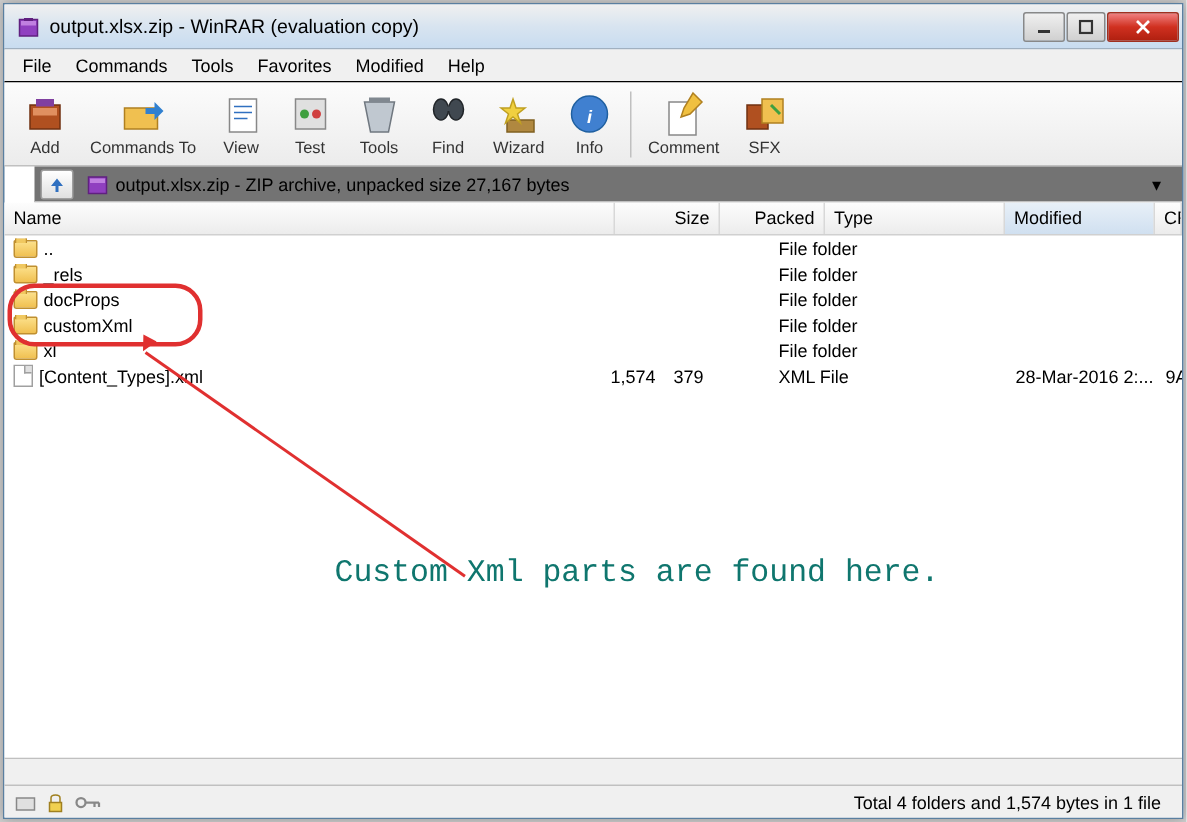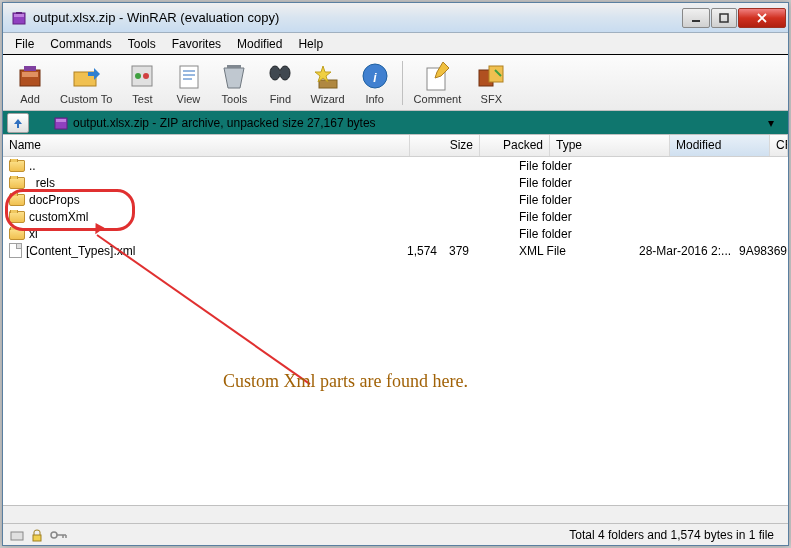--- a/index.html
+++ b/index.html
@@ -18,21 +18,21 @@
 
 .menubar { height: 22px; background: #f0f0f0; display: flex; align-items: center; padding: 0 4px; border-bottom: 1px solid #000000; }
 .menu-item { padding: 2px 8px; cursor: pointer; }
 
 .toolbar { height: 56px; background: linear-gradient(to bottom,#fcfcfc,#ececec); border-bottom: 1px solid #c0c0c0; display: flex; align-items: center; padding: 2px 4px; gap: 0; }
 .tool-btn { display: flex; flex-direction: column; align-items: center; justify-content: center; min-width: 46px; height: 52px; padding: 2px 6px; cursor: pointer; border: 1px solid transparent; }
 .tool-icon { width: 32px; height: 32px; display: flex; align-items: center; justify-content: center; }
 .tool-label { font-size: 11px; margin-top: 1px; color: #333; }
 .tool-sep { width: 1px; height: 44px; background: #c0c0c0; margin: 0 4px; }
 
-.pathbar { height: 24px; background: #0f766e; border-bottom: 1px solid #c0c0c0; display: flex; align-items: center; padding: 2px 4px; gap: 20px; }
+.pathbar { height: 24px; background: #737373; border-bottom: 1px solid #c0c0c0; display: flex; align-items: center; padding: 2px 4px; gap: 4px; margin-left: 20px; }
 .path-up { width: 22px; height: 20px; border: 1px solid #a0a0a0; background: linear-gradient(to bottom,#fff,#e0e0e0); display:flex;align-items:center;justify-content:center; cursor:pointer; border-radius:2px;}
 .path-text { flex: 1; display: flex; align-items: center; gap: 4px; padding: 0 4px; }
 .path-dd { width: 16px; cursor: pointer; }
 
 .listview { flex: 1; background: #fff; overflow: auto; position: relative; }
 .list-header { height: 22px; background: linear-gradient(to bottom,#fdfdfd,#ececec); border-bottom: 1px solid #d0d0d0; display: flex; text-align: left; }
 .col { padding: 3px 6px; border-right: 1px solid #d8d8d8; white-space: nowrap; overflow: hidden; }
 .col-name { width: 407px; }
 .col-size { width: 70px; text-align: right; }
 .col-packed { width: 70px; text-align: right; }
@@ -40,30 +40,30 @@
 .col-modified { width: 100px; background: linear-gradient(to bottom,#e8f0f8,#d0e0f0); }
 .col-crc { flex: 1; }
 
 .list-body { }
 .row { height: 17px; display: flex; align-items: center; font-size: 12px; }
 .cell { padding: 0 6px; white-space: nowrap; overflow: hidden; }
 .cell-name { width: 370px; display: flex; align-items: center; gap: 4px; }
 .cell-size { width: 70px; text-align: right; }
 .cell-packed { width: 70px; text-align: left; }
 .cell-type { width: 120px; }
-.cell-modified { width: 100px; }
+.cell-modified { width: 100px; margin-left: 38px; }
 .cell-crc { flex: 1; }
 .folder-ico { width: 16px; height: 12px; background: linear-gradient(to bottom,#fce08a,#f0c050); border: 1px solid #c09030; border-radius: 1px 1px 2px 2px; display:inline-block; position:relative;}
 .folder-ico::before { content:''; position:absolute; top:-3px; left:0; width:6px; height:3px; background:#f0c860; border:1px solid #c09030; border-bottom:none; border-radius:1px 1px 0 0;}
 .file-ico { width: 13px; height: 15px; background:#fff; border:1px solid #a0a0a0; display:inline-block; position:relative;}
 .file-ico::after { content:''; position:absolute; top:0; right:0; width:4px; height:4px; background:#e0e0e0; border-left:1px solid #a0a0a0; border-bottom:1px solid #a0a0a0;}
 
 .annotation-circle { position: absolute; border: 3px solid #e03030; border-radius: 18px; pointer-events: none; }
 .annotation-line { position: absolute; height: 2px; background: #e03030; transform-origin: left center; pointer-events: none; }
-.annotation-text { position: absolute; color: #a16207; font-size: 18px; font-family: Liberation Serif, serif; pointer-events: none; }
+.annotation-text { position: absolute; color: #0f766e; font-size: 21px; font-family: Liberation Mono, monospace; pointer-events: none; }
 .annotation-arrowhead { position:absolute; width:0; height:0; border: 5px solid transparent; border-right:10px solid #e03030; pointer-events:none;}
 
 .bottom-bar { height: 18px; background: #f0f0f0; border-top: 1px solid #c0c0c0; }
 .statusbar { height: 22px; background: #f0f0f0; border-top: 1px solid #c0c0c0; display: flex; align-items: center; padding: 0 6px; gap: 24px; }
 .status-icons { display: flex; gap: 4px; }
 .status-text { flex: 1; text-align: right; padding-right: 8px; }
 
 svg { display: block; }
 </style>
 </head>
@@ -120,42 +120,42 @@
       <span class="tool-label">Add</span>
     </div>
     <div class="tool-btn">
       <span class="tool-icon">
           <svg width="32" height="32">
             <rect x="4" y="12" width="22" height="14" fill="#f0c050" stroke="#b08020"></rect>
             <path d="M24 8 L30 14 L24 20 Z" fill="#3080d0"></path>
             <rect x="18" y="12" width="8" height="4" fill="#3080d0"></rect>
           </svg>
         </span>
-      <span class="tool-label">Custom To</span>
-    </div>
-    <div class="tool-btn">
-      <span class="tool-icon">
-          <svg width="32" height="32">
-            <rect x="6" y="6" width="20" height="20" fill="#e0e0e0" stroke="#888"></rect>
-            <circle cx="12" cy="16" r="3" fill="#40a040"></circle>
-            <circle cx="20" cy="16" r="3" fill="#d04040"></circle>
-          </svg>
-        </span>
-      <span class="tool-label">Test</span>
+      <span class="tool-label">Commands To</span>
     </div>
     <div class="tool-btn">
       <span class="tool-icon">
           <svg width="32" height="32">
             <rect x="8" y="6" width="18" height="22" fill="#fff" stroke="#888"></rect>
             <line x1="11" y1="11" x2="23" y2="11" stroke="#3070c0"></line>
             <line x1="11" y1="15" x2="23" y2="15" stroke="#3070c0"></line>
             <line x1="11" y1="19" x2="20" y2="19" stroke="#3070c0"></line>
           </svg>
         </span>
       <span class="tool-label">View</span>
+    </div>
+    <div class="tool-btn">
+      <span class="tool-icon">
+          <svg width="32" height="32">
+            <rect x="6" y="6" width="20" height="20" fill="#e0e0e0" stroke="#888"></rect>
+            <circle cx="12" cy="16" r="3" fill="#40a040"></circle>
+            <circle cx="20" cy="16" r="3" fill="#d04040"></circle>
+          </svg>
+        </span>
+      <span class="tool-label">Test</span>
     </div>
     <div class="tool-btn">
       <span class="tool-icon">
           <svg width="32" height="32">
             <path d="M6 8 L26 8 L22 28 L10 28 Z" fill="#c0c8d0" stroke="#707880"></path>
             <rect x="9" y="5" width="14" height="3" fill="#808890"></rect>
           </svg>
         </span>
       <span class="tool-label">Tools</span>
     </div>

